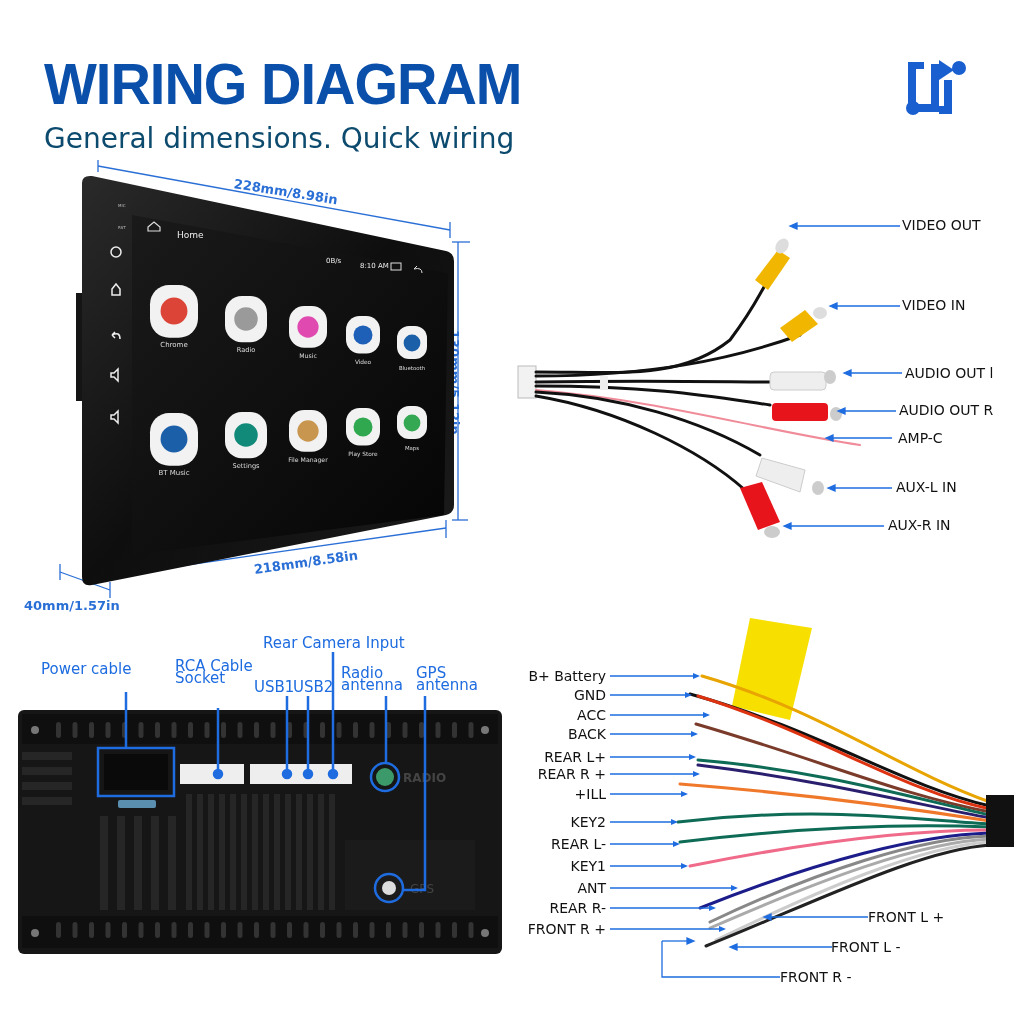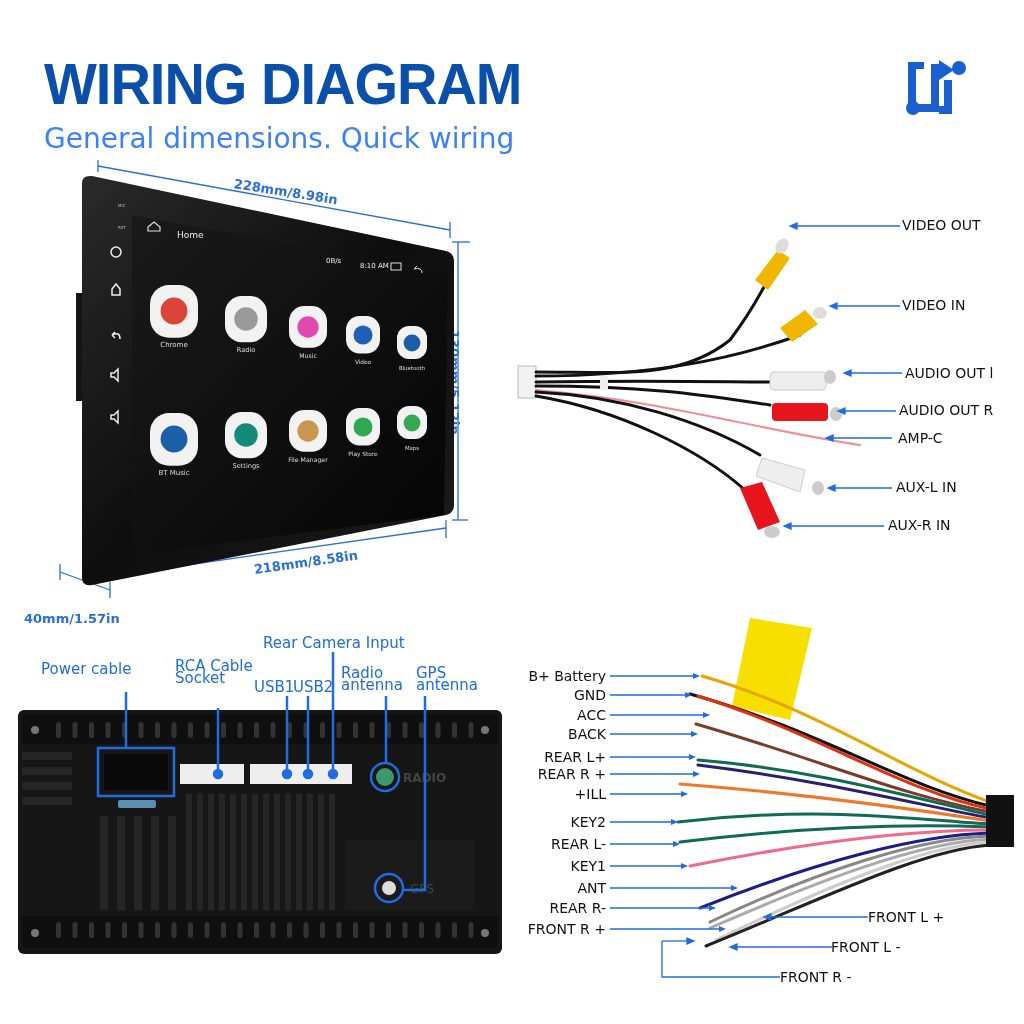--- a/index.html
+++ b/index.html
@@ -1,19 +1,19 @@
 <!DOCTYPE html>
 <html><head>
 <meta charset="utf-8">
 <style>
   html,body{margin:0;padding:0;background:#fff;}
   body{width:1024px;height:1024px;position:relative;overflow:hidden;font-family:"DejaVu Sans",sans-serif;}
   .abs{position:absolute;}
   .title{left:44px;top:52px;font-family:"Liberation Sans",sans-serif;font-weight:900;font-size:56px;color:#0a4faa;letter-spacing:-1px;transform:scaleY(1.02);white-space:nowrap;}
-  .subtitle{left:44px;top:122px;font-size:28px;color:#3b82f6;white-space:nowrap;}
+  .subtitle{left:44px;top:122px;font-size:28px;color:#0c4a6e;white-space:nowrap;}
   .logo{left:902px;top:56px;width:78px;height:62px;}
   .dim{color:#2a6fd6;font-weight:bold;font-size:13px;white-space:nowrap;font-family:"DejaVu Sans",sans-serif;}
   svg text{font-family:"DejaVu Sans",sans-serif;}
   .lbl{font-family:"DejaVu Sans",sans-serif;font-size:14px;fill:#111;}
   .blue-lbl{font-family:"DejaVu Sans",sans-serif;font-size:15px;fill:#1e6ce0;}
   
   .device{left:76px;top:175px;width:380px;height:412px;}
 </style>
 </head>
 <body>
@@ -42,21 +42,21 @@
     <line x1="110" y1="426" x2="446" y2="378"></line>
     <line x1="446" y1="370" x2="446" y2="388"></line>
     <line x1="60" y1="422" x2="110" y2="440"></line>
     <line x1="60" y1="414" x2="60" y2="430"></line>
     <line x1="110" y1="432" x2="110" y2="448"></line>
   </g>
 </svg>
 <div class="abs dim" style="left:234px;top:176px;transform:rotate(9deg);transform-origin:left;">228mm/8.98in</div>
 <div class="abs dim" style="left:254px;top:562px;transform:rotate(-8deg);transform-origin:left;">218mm/8.58in</div>
 <div class="abs dim" style="left:462px;top:330px;transform:rotate(90deg);transform-origin:left top;">130mm/5.12in</div>
-<div class="abs dim" style="left:24px;top:598px;margin-top:13px;">40mm/1.57in</div>
+<div class="abs dim" style="left:24px;top:598px;">40mm/1.57in</div>
 
 <svg class="abs device" viewBox="0 0 380 412">
   <defs>
     <linearGradient id="bezel" x1="0" y1="0" x2="1" y2="1">
       <stop offset="0" stop-color="#2a2a2a"></stop>
         <stop offset="0.5" stop-color="#0e0e0e"></stop>
         <stop offset="1" stop-color="#1c1c1c"></stop>
     </linearGradient>
     <linearGradient id="scr" x1="0" y1="0" x2="1" y2="1">
       <stop offset="0" stop-color="#1a1a1a"></stop>

